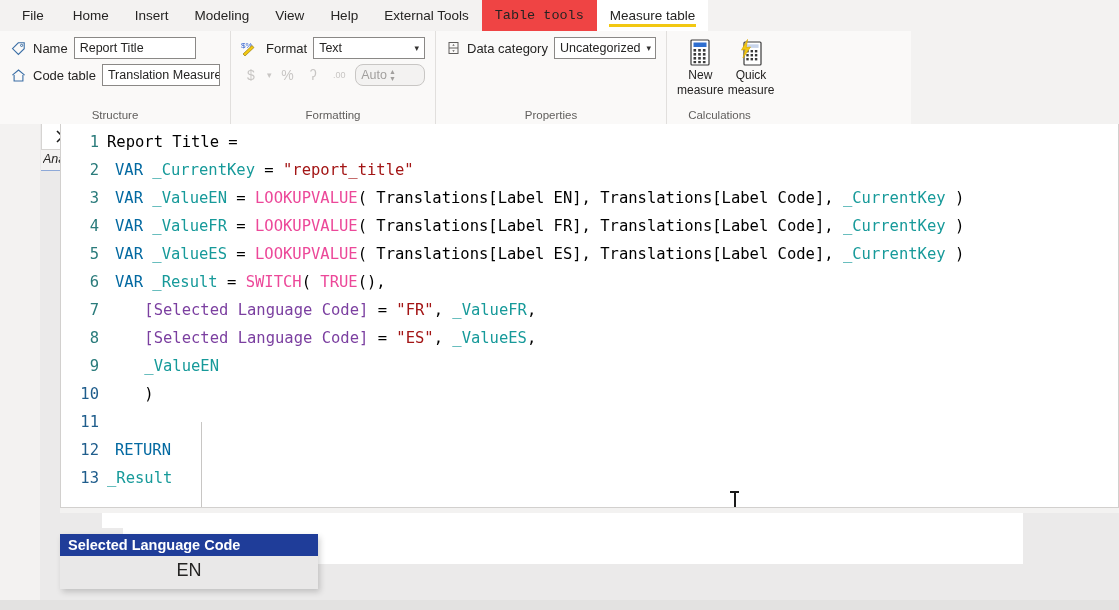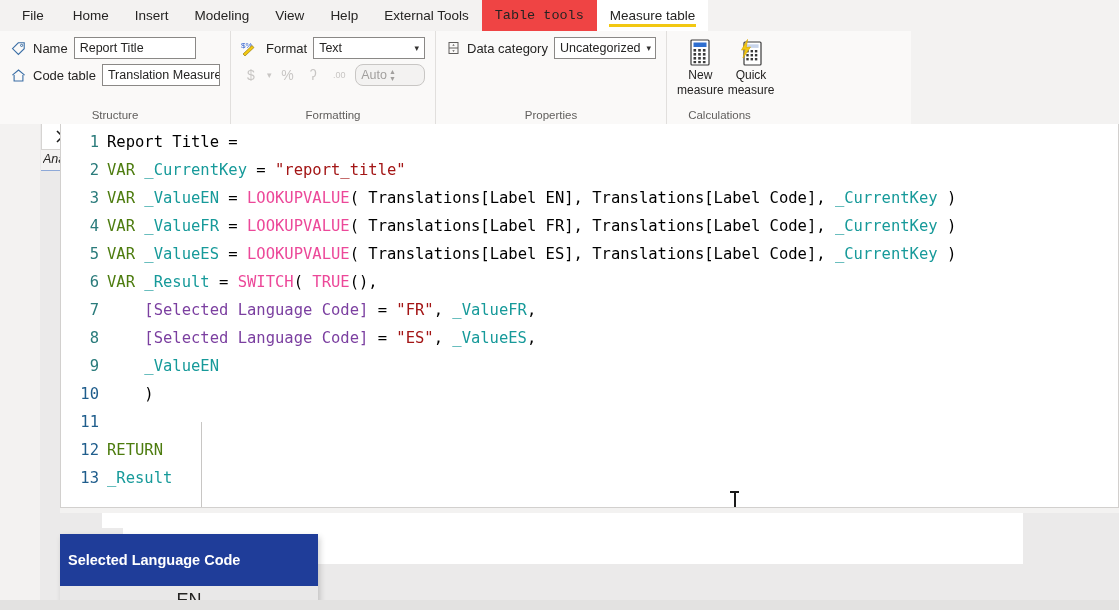--- a/index.html
+++ b/index.html
@@ -117,21 +117,21 @@
   .vt-row.alt { background: #eaeaea; }
 
   
   .vis-card {
     position: absolute; left: 20px; top: 410px; width: 258px;
     box-shadow: 2px 3px 6px rgba(0,0,0,0.18);
     background: #ebeaea;
   }
   .vc-title {
     background: #1f3d99; color: #ffffff; font-weight: bold;
-    font-size: 14.5px; padding: 18px 8px; white-space: nowrap;
+    font-size: 14.5px; padding: 3px 8px; white-space: nowrap;
   }
   .vc-value {
     font-size: 18px; color: #252423; text-align: center;
     padding: 4px 0 8px 0; background: #e9e8e8;
   }
 
   
   .fx-head {
     position: absolute; left: 41px; top: 124px; width: 84px; height: 47px;
     background: #f3f2f1;
@@ -180,21 +180,21 @@
     content: ""; position: absolute; left: 0; width: 9px; height: 2px; background: #1b1b1b;
   }
   .cursor::before { top: 0; }
   .cursor::after { bottom: 0; }
   .cursor i {
     position: absolute; left: 4px; top: 0; width: 1.6px; height: 22px; background: #1b1b1b;
   }
 
   
   .t-plain { color: #000000; }
-  .t-kw    { color: #4d7c0f; }
+  .t-kw    { color: #0369a1; margin-left: 8px; }
   .t-fn    { color: #ec4899; }
   .t-var   { color: #179a9a; }
   .t-str   { color: #a31515; }
   .t-meas  { color: #7b3fa0; }
 
   .scroll-edge {
     position: absolute; left: 60px; top: 508px; width: 1059px; height: 5px;
     background: #f3f2f1;
   }
   .fade-bottom {

